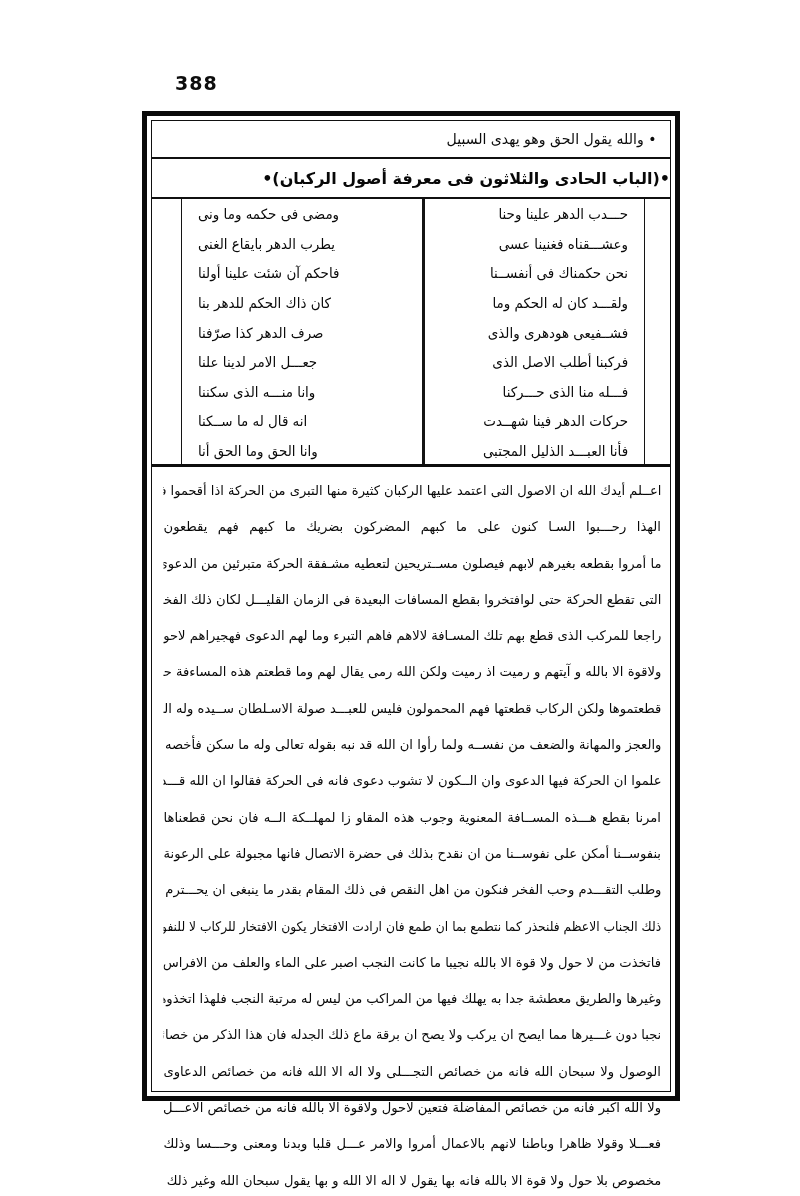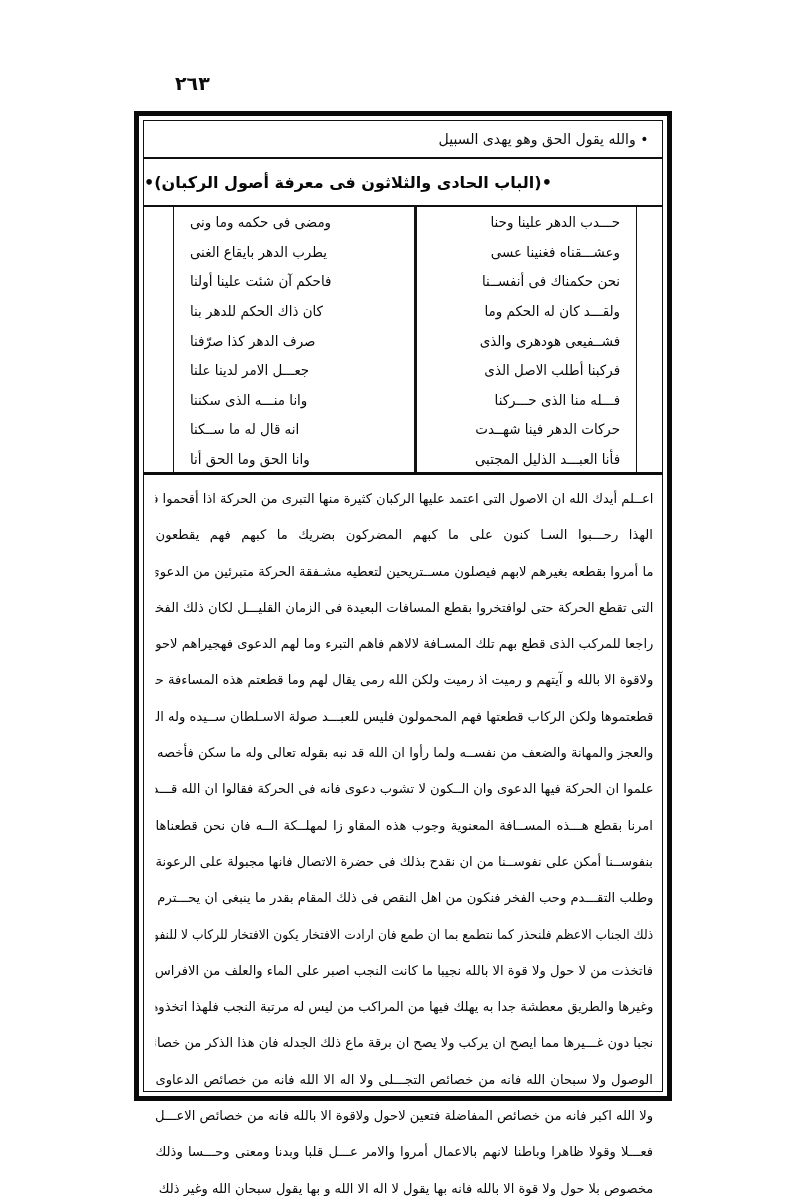--- a/index.html
+++ b/index.html
@@ -26,21 +26,21 @@
     font-weight: 700;
     letter-spacing: 1px;
     color: #0d0d0d;
     direction: rtl;
   }
 
   
   .frame-outer {
     position: absolute;
     top: 111px;
-    left: 134px;
+    left: 142px;
     width: 538px;
     height: 990px;
     border: 5px solid #0a0a0a;
     box-sizing: border-box;
     background: #ffffff;
   }
   .frame-inner {
     position: absolute;
     top: 4px;
     left: 4px;
@@ -71,25 +71,25 @@
     color: #0b0b0b;
     white-space: nowrap;
     font-family: "DejaVu Sans", sans-serif;
     transform: scaleX(0.97);
     transform-origin: right center;
   }
 
   
   .chapter-heading {
     flex: 0 0 auto;
-    height: 48px;
+    height: 40px;
     border-bottom: 2.5px solid #101010;
     display: flex;
     align-items: center;
-    justify-content: flex-end;
+    justify-content: flex-start;
     box-sizing: border-box;
     direction: rtl;
   }
   .chapter-heading .txt {
     font-size: 16px;
     font-weight: 700;
     color: #080808;
     letter-spacing: 0.3px;
     white-space: nowrap;
   }
@@ -164,21 +164,21 @@
   .prose-line > span {
     display: inline-block;
     width: 100%;
     text-align: justify;
     text-align-last: justify;
   }
 </style>
 </head>
 <body>
 
-<div class="page-number">٢٦٣</div>
+<div class="page-number">388</div>
 
 <div class="frame-outer">
   <div class="frame-inner">
 
     <div class="opening-line">
       <div class="txt">• والله يقول الحق وهو يهدى السبيل</div>
     </div>
 
     <div class="chapter-heading">
       <div class="txt">•(الباب الحادى والثلاثون فى معرفة أصول الركبان)•</div>

